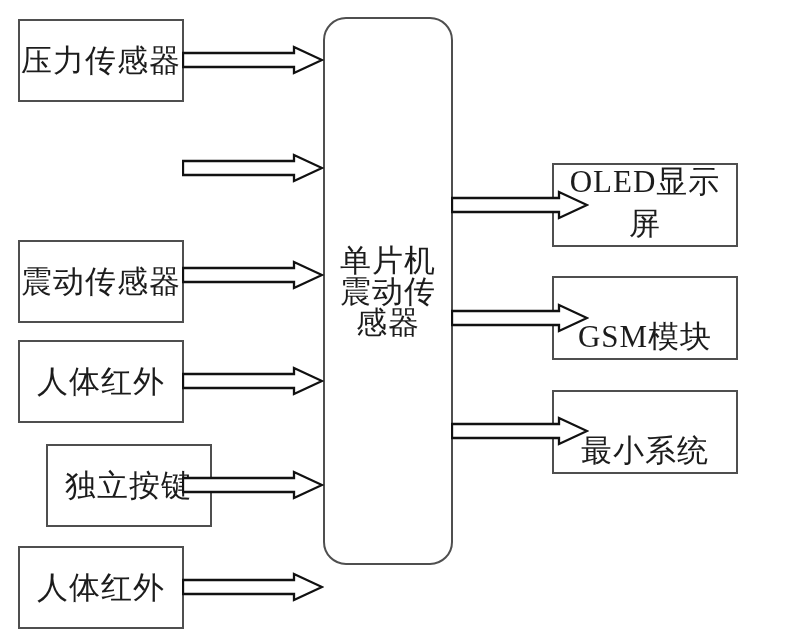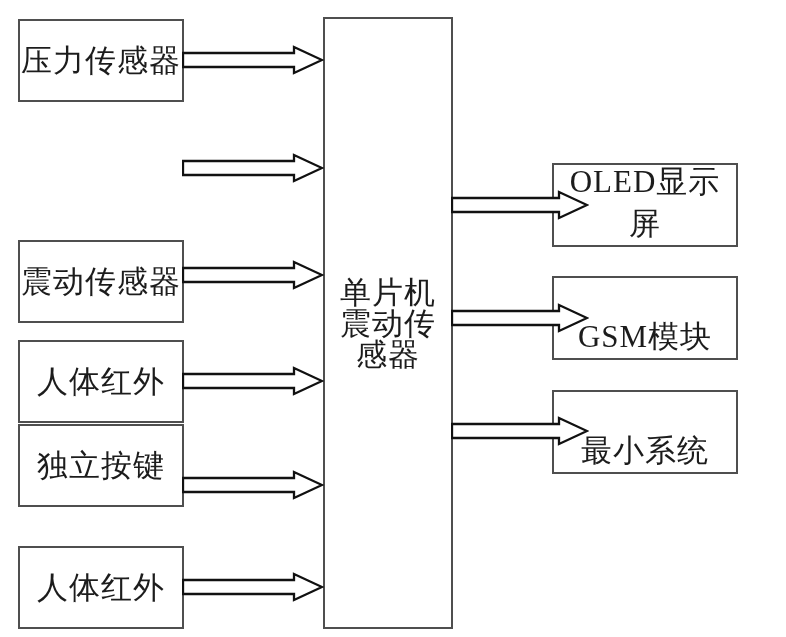--- a/index.html
+++ b/index.html
@@ -23,23 +23,23 @@
     color: #1c1c1c;
     font-size: 31px;
     letter-spacing: 1px;
   }
   .in-node  { left: 18px;  width: 166px; height: 83px; }
   .out-node { left: 552px; width: 186px; height: 84px; align-items: flex-end; }
   #in-0 { top: 19px; }
   #in-1 { top: 127px; }
   #in-2 { top: 240px; }
   #in-3 { top: 340px; }
-  #in-4 { top: 424px; }
+  #in-4 { top: 444px; margin-left: 28px; }
   #in-5 { top: 546px; }
-  #center-node { left: 323px; top: 17px; width: 130px; height: 612px; }
+  #center-node { left: 323px; top: 17px; width: 130px; height: 548px; border-radius: 23px; }
   #center-node .center-label { line-height: 31px; }
   #out-0 { top: 163px; }
   #out-1 { top: 276px; }
   #out-2 { top: 390px; }
   .arrow { position: absolute; display: block; }
   .arrow-left  { left: 182px; width: 142px; height: 30px; }
   .arrow-right { left: 451px; width: 138px; height: 30px; }
   #ar-l0 { top: 45px; }
   #ar-l1 { top: 153px; }
   #ar-l2 { top: 260px; }

